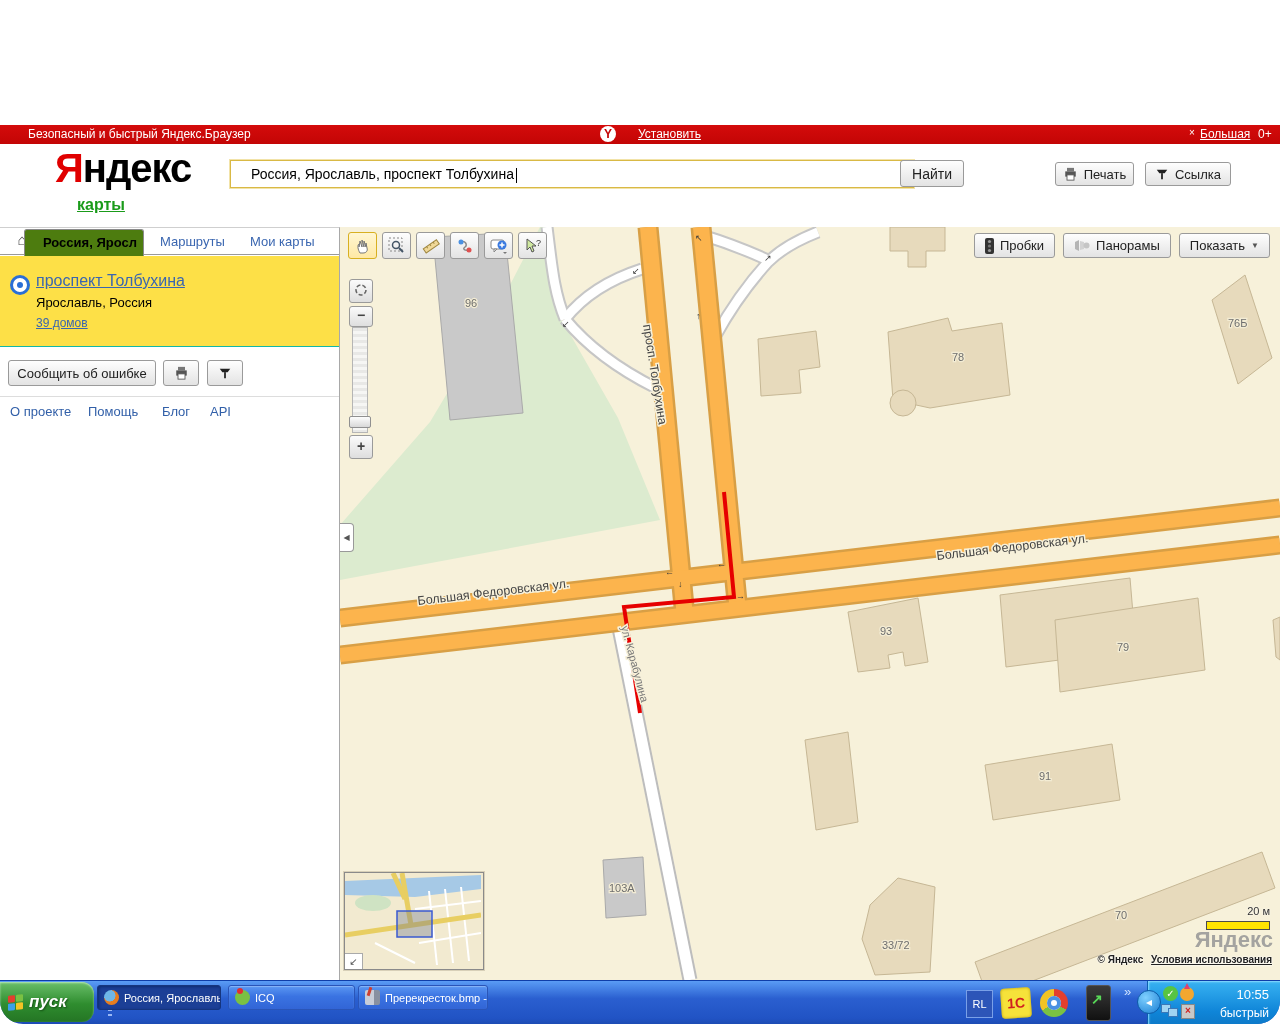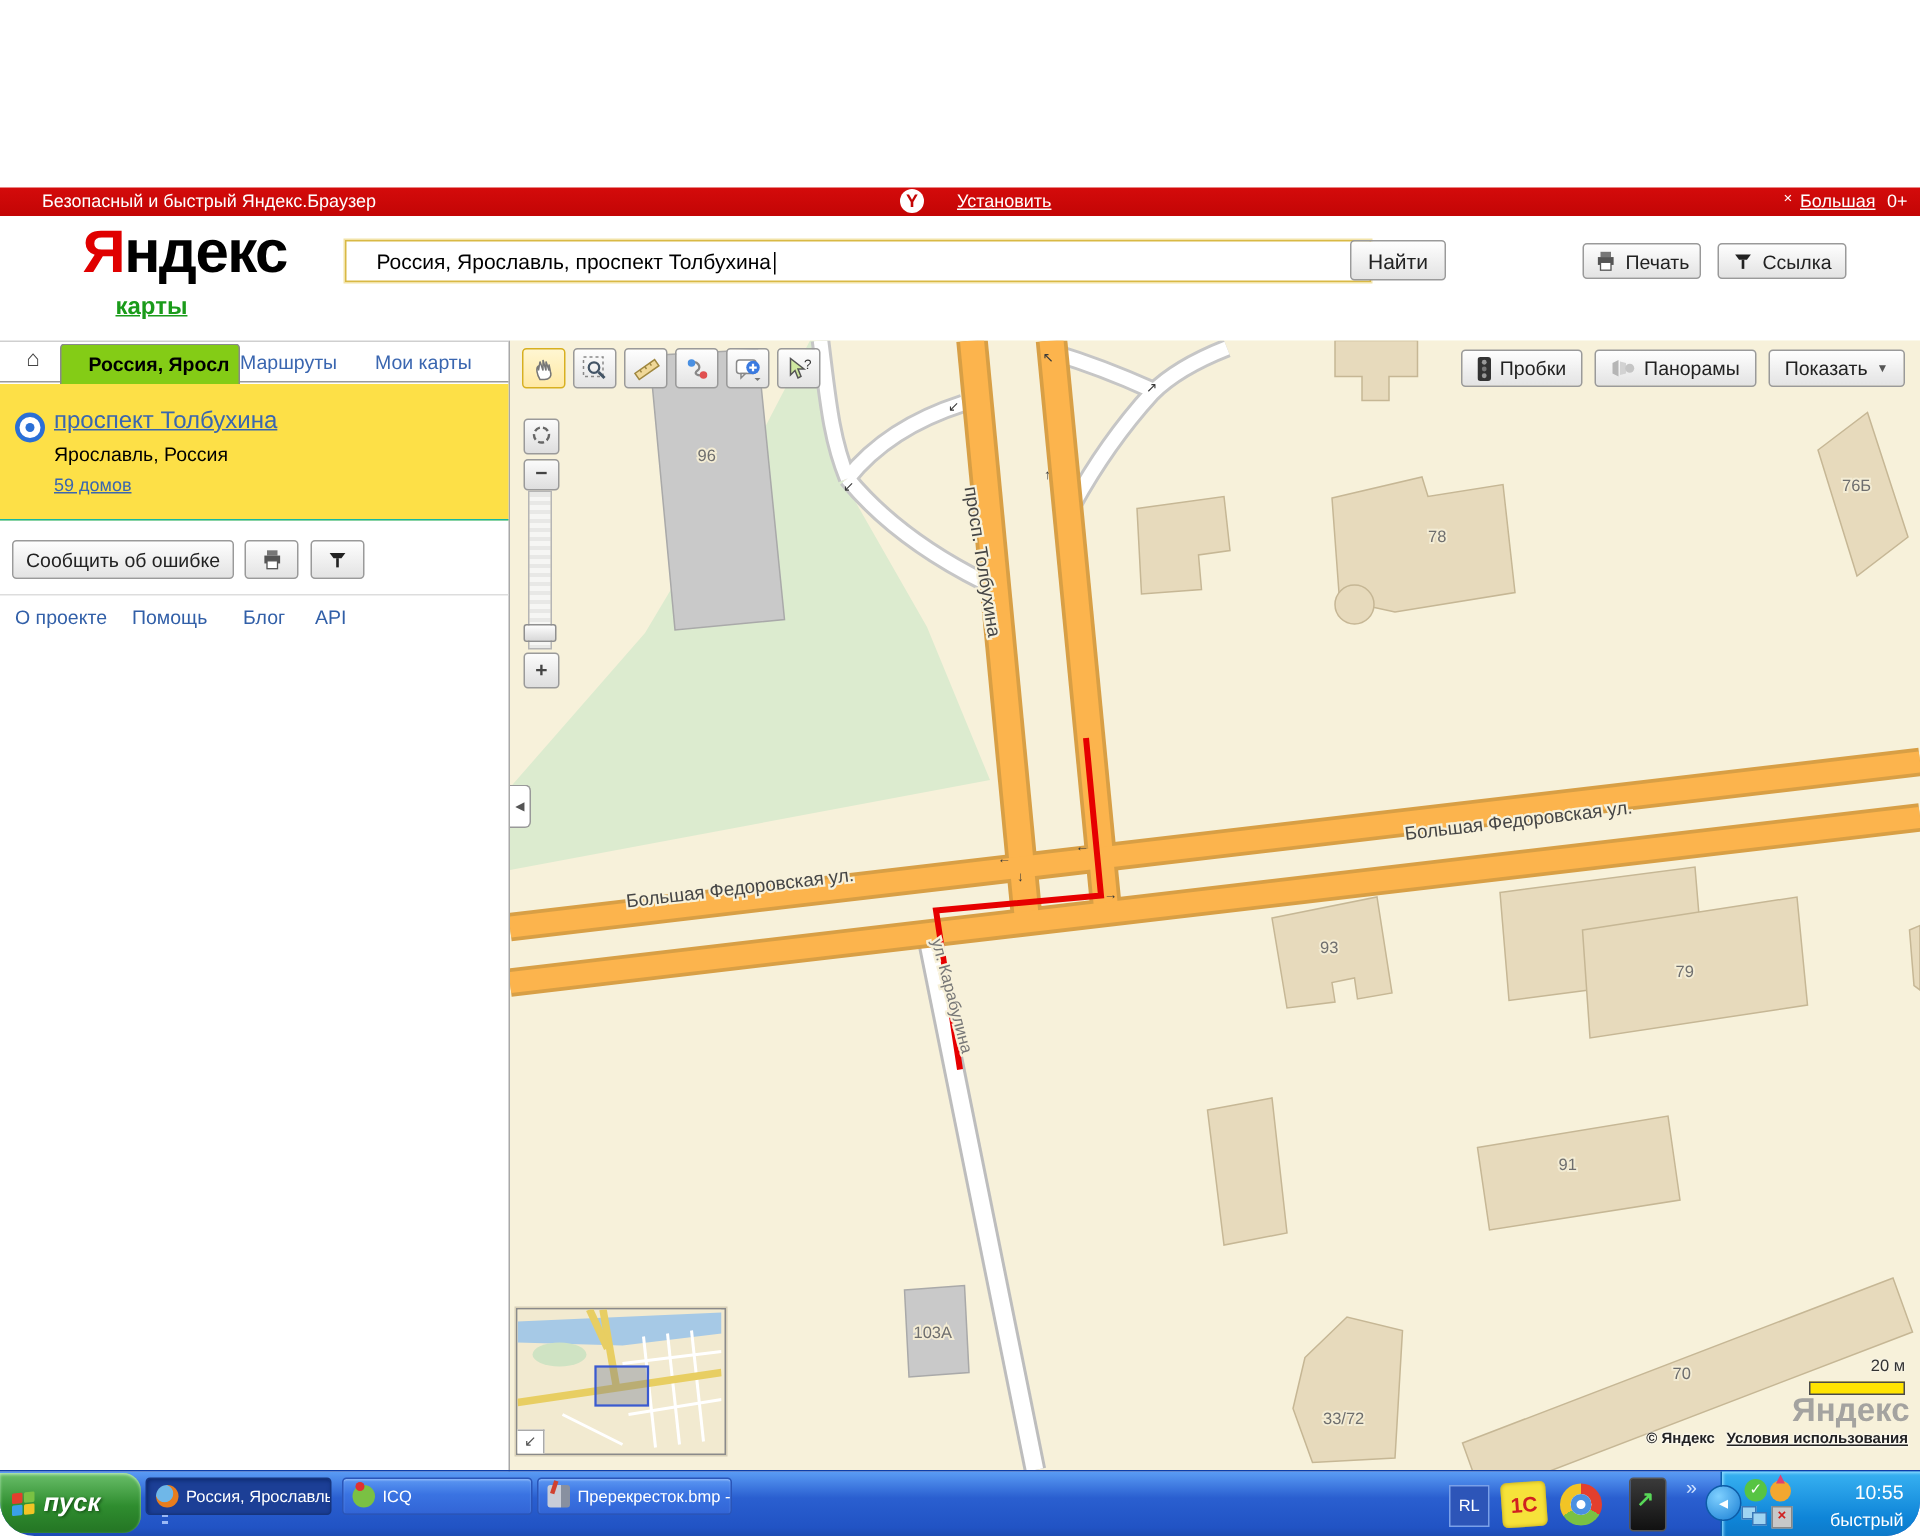--- a/index.html
+++ b/index.html
@@ -22,21 +22,21 @@
   .caret{display:inline-block;width:1px;height:15px;background:#000;vertical-align:middle;margin-left:2px;}
   .btn{border:1px solid #9a9a9a;border-radius:3px;background:linear-gradient(#fefefe,#e3e3e3);font-size:13px;color:#222;display:flex;align-items:center;justify-content:center;gap:6px;cursor:pointer;font-family:"Liberation Sans",sans-serif;}
   .find-btn{position:absolute;left:900px;top:160px;width:64px;height:27px;font-size:14px;}
   .print-btn{position:absolute;left:1055px;top:162px;width:79px;height:24px;}
   .link-btn{position:absolute;left:1145px;top:162px;width:86px;height:24px;}
   
   .sidebar{position:absolute;left:0;top:227px;width:339px;height:753px;background:#fff;border-right:1px solid #a8a8a8;border-top:1px solid #cfcfcf;}
   .tabs{position:absolute;left:0;top:0;width:339px;height:27px;box-shadow:inset 0 -1px 0 #9a9a9a;}
   .tab-home{position:absolute;left:8px;top:3px;width:28px;height:22px;text-align:center;font-size:15px;color:#444;}
   .tab{position:absolute;top:1px;height:26px;line-height:26px;font-size:13px;color:#3a66b0;padding:0 8px;white-space:nowrap;}
-  .tab.active{left:40px;width:92px;background:#84cc16;border:1px solid #8a8a8a;border-bottom:none;border-radius:3px 3px 0 0;color:#000;font-weight:bold;overflow:hidden;padding-left:18px;}
+  .tab.active{left:24px;width:92px;background:#4d7c0f;border:1px solid #8a8a8a;border-bottom:none;border-radius:3px 3px 0 0;color:#000;font-weight:bold;overflow:hidden;padding-left:18px;}
   .tab.t1{left:152px;} .tab.t2{left:242px;}
   .result{position:absolute;left:0;top:28px;width:339px;height:90px;background:#fde047;border-bottom:1px solid #14b8a6;}
   .bullseye{position:absolute;left:10px;top:19px;width:14px;height:14px;border:3px solid #2a6fd6;border-radius:50%;background:#fff;}
   .bullseye::after{content:"";position:absolute;left:4px;top:4px;width:6px;height:6px;border-radius:50%;background:#2a6fd6;}
   .res-title{position:absolute;left:36px;top:16px;font-size:16px;color:#3a66b0;}
   .res-sub{position:absolute;left:36px;top:39px;font-size:13px;color:#000;}
   .res-houses{position:absolute;left:36px;top:60px;font-size:12px;color:#3a66b0;}
   .actions{position:absolute;left:0;top:118px;width:339px;height:50px;border-bottom:1px solid #ddd;}
   .report-btn{position:absolute;left:8px;top:14px;width:148px;height:26px;}
   .icon-btn{position:absolute;top:14px;width:36px;height:26px;}
@@ -146,21 +146,21 @@
     <div class="tabs">
       <div class="tab-home"><span>⌂</span></div>
       <div class="tab active"><span>Россия, Яросл</span></div>
       <div class="tab t1"><span>Маршруты</span></div>
       <div class="tab t2"><span>Мои карты</span></div>
     </div>
     <div class="result">
       <span class="bullseye"></span>
       <a class="res-title" href="#">проспект Толбухина</a>
       <div class="res-sub">Ярославль, Россия</div>
-      <a class="res-houses" href="#">59 домов</a>
+      <a class="res-houses" href="#">39 домов</a>
     </div>
     <div class="actions">
       <button class="btn report-btn">Сообщить об ошибке</button>
       <button class="btn icon-btn ib1">
         <svg width="15" height="14" viewBox="0 0 16 16">
             <rect x="4" y="1" width="8" height="4" fill="#777"></rect>
             <rect x="2" y="5" width="12" height="6" fill="#555"></rect>
             <rect x="4" y="9" width="8" height="6" fill="#fff" stroke="#555"></rect>
           </svg>
       </button>

